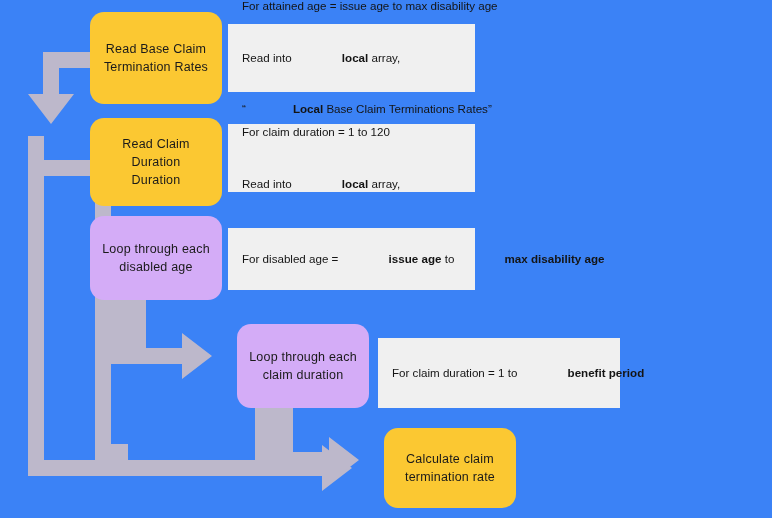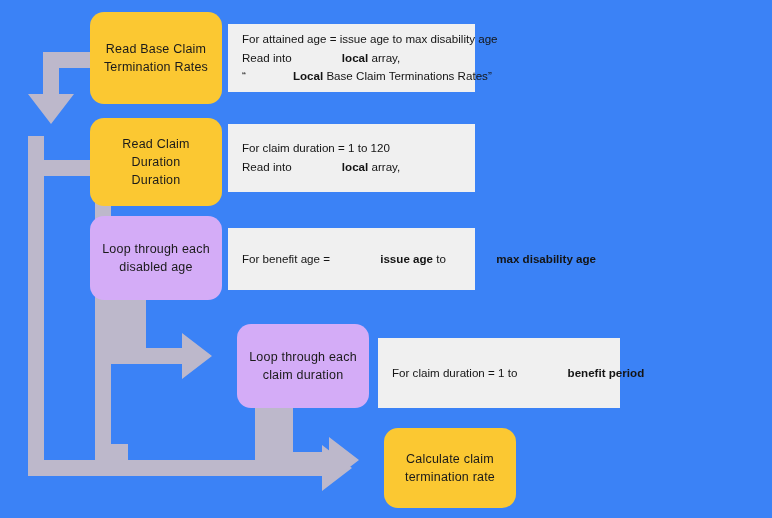--- a/index.html
+++ b/index.html
@@ -43,20 +43,21 @@
     background: #F0F0F0;
     box-sizing: border-box;
     display: flex;
     flex-direction: column;
     justify-content: center;
     padding: 6px 14px;
     font-size: 11.6px;
     line-height: 1.62;
     color: #141414;
     z-index: 2;
+    gap: 33px;
   }
   .panel .line { white-space: nowrap; }
   .panel b { font-weight: bold; padding-left: 47px; }
 
   
   .arrow-svg {
     position: absolute;
     z-index: 1;
     overflow: visible;
   }
@@ -132,21 +133,21 @@
       <div class="line"><span>Read into </span><b>local</b><span> array,</span></div>
       <div class="line"><span>“</span><b>Local</b><span> Base Claim Terminations  Rates”</span></div>
     </div>
 
   <div class="panel" style="left:228px; top:124px; width:247px; height:68px;">
       <div class="line"><span>For claim duration  = 1 to 120</span></div>
       <div class="line"><span>Read into </span><b>local</b><span> array,</span></div>
     </div>
 
   <div class="panel" style="left:228px; top:228px; width:247px; height:62px;">
-      <div class="line"><span>For benefit  age = </span><b>issue age</b><span> to </span><b>max disability age</b></div>
+      <div class="line"><span>For disabled  age = </span><b>issue age</b><span> to </span><b>max disability age</b></div>
     </div>
 
   <div class="panel" style="left:378px; top:330px; width:242px; height:70px;margin-top:8px;">
       <div class="line"><span>For claim  duration  = 1 to </span><b>benefit period</b></div>
     </div>
 
 
 </div>
 
 </body></html>

